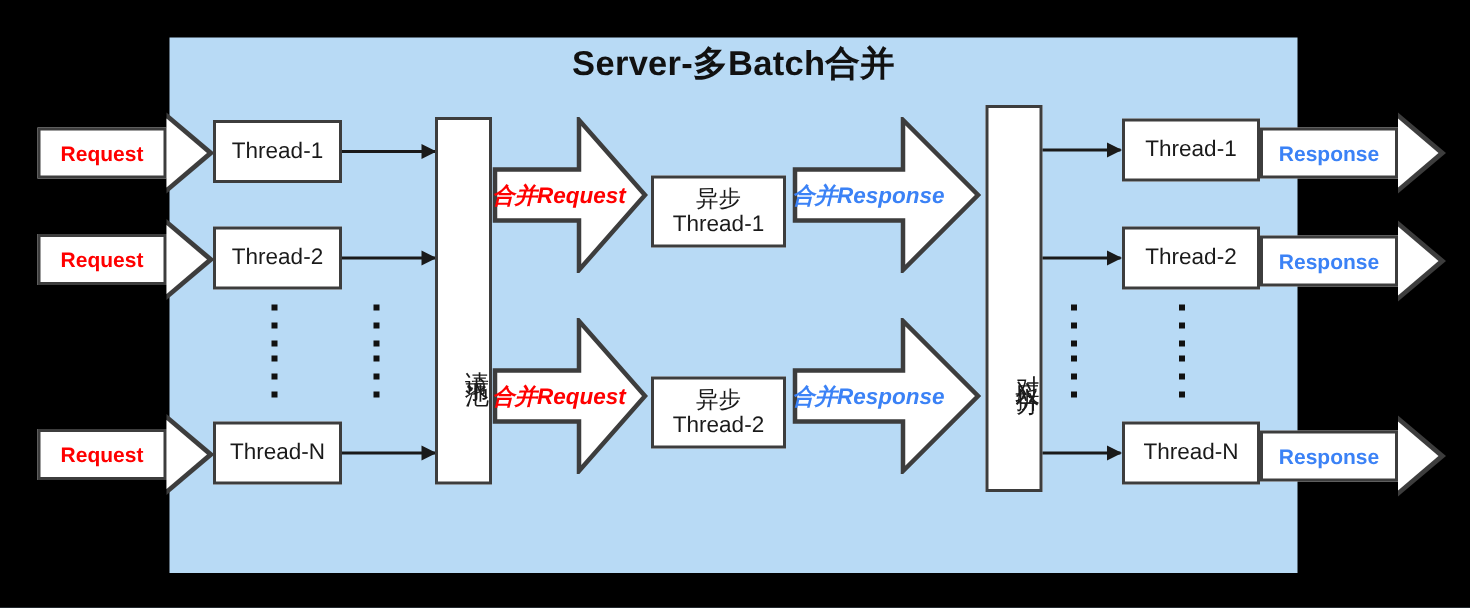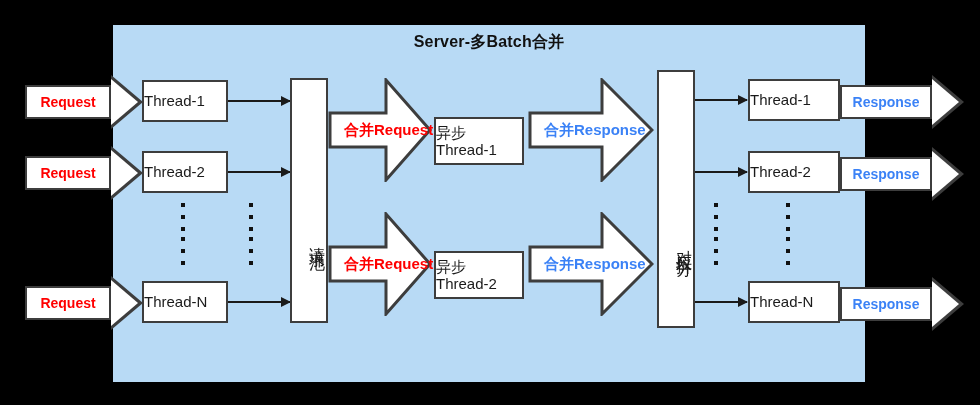--- a/index.html
+++ b/index.html
@@ -24,33 +24,33 @@
     background: #b8daf5;
   }
   #panel-title {
     position: absolute;
     left: 113px;
     top: 27px;
     width: 752px;
     height: 30px;
     line-height: 30px;
     text-align: center;
-    font-size: 16px;
+    font-size: 23px;
     font-weight: bold;
     color: #111111;
     letter-spacing: 0.2px;
   }
   .box {
     position: absolute;
     background: #ffffff;
     border: 2px solid #3d3d3d;
     box-sizing: border-box;
     display: flex;
     flex-direction: column;
-    align-items: flex-start;
+    align-items: center;
     justify-content: center;
     font-size: 15px;
     color: #1a1a1a;
     line-height: 1.15;
     text-align: center;
   }
   .box.vert {
     writing-mode: vertical-rl;
     text-orientation: upright;
     letter-spacing: 4px;
@@ -113,21 +113,22 @@
   .resp-label { color: #3b82f6; }
 
   
   .blockarrow { position: absolute; }
   .blockarrow svg { display: block; }
   .blockarrow .balabel {
     position: absolute;
     font-size: 15px;
     font-weight: bold;
     white-space: nowrap;
-    left: 16px;
+    left: 0;
+    font-style: italic;
   }
   .dots {
     position: absolute;
     width: 6px;
     display: flex;
     flex-direction: column;
     align-items: center;
   }
   .dots i {
     display: block;

